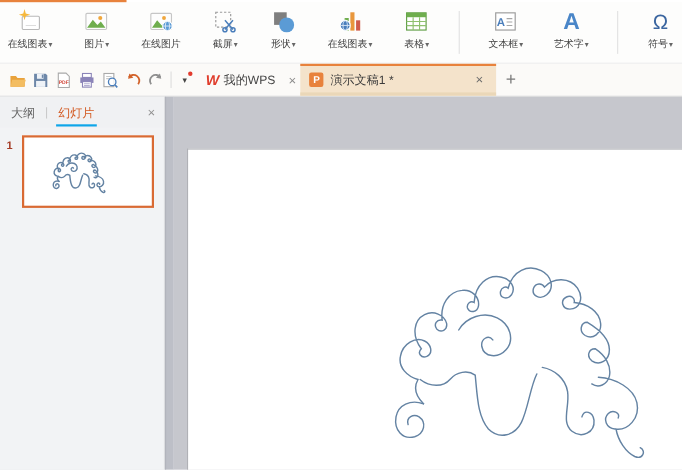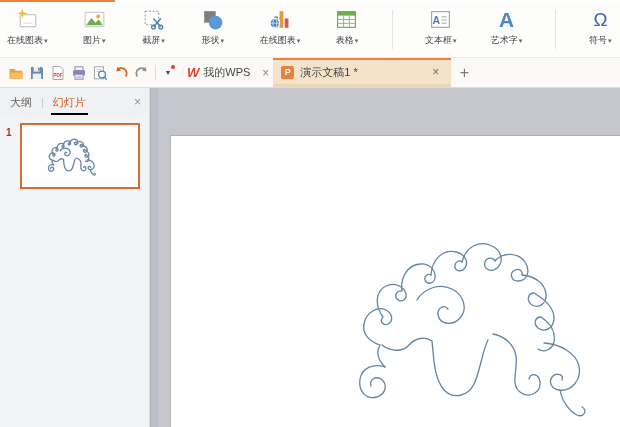--- a/index.html
+++ b/index.html
@@ -39,21 +39,21 @@
   .docicon { width:13px; height:13px; background:#e8823c; border-radius:2px; color:#fff; font-size:9px;
              font-weight:bold; display:flex; align-items:center; justify-content:center; }
   .plus { display:flex; align-items:center; justify-content:center; width:26px; color:#7a7a7a; font-size:16px; }
 
   
   .main { position:absolute; top:88px; left:0; width:620px; height:339px; display:flex; }
   .lpanel { width:150px; background:#f2f3f5; display:flex; flex-direction:column; border-right:1px solid #dcdde0; }
   .lphead { height:28px; display:flex; align-items:center; padding:0 8px; font-size:11px; background:#f0f1f3; }
   .lptab-outline { color:#666; padding:6px 2px; }
   .lpdiv { color:#c8c8c8; margin:0 7px; }
-  .lptab-slides { color:#d35a22; padding:5px 2px 3px; border-bottom:2px solid #000000; }
+  .lptab-slides { color:#d35a22; padding:5px 2px 3px; border-bottom:2px solid #0ea5e9; }
   .lpx { margin-left:auto; color:#909090; font-size:12px; }
   .lpbody { flex:1; position:relative; }
   .slidenum { position:absolute; left:6px; top:11px; font-size:10px; font-weight:bold; color:#a43b25; }
   .thumb { position:absolute; left:20px; top:7px; width:120px; height:66px; background:#fff;
            border:2px solid #d96a33; }
   .thumb svg { position:absolute; left:25px; top:13px; }
   .splitter { width:8px; background:#bdbfc7; border-left:1px solid #b2b4bc; }
   .canvas { flex:1; background:#c6c7cd; position:relative; }
   .slide { position:absolute; left:12px; top:47px; right:-1px; bottom:-1px; background:#fff;
            border-top:1px solid #b0b1b6; border-left:1px solid #b0b1b6; }
@@ -98,20 +98,33 @@
     <span class="ric">
       <svg viewBox="0 0 24 24">
           <rect x="3" y="5" width="18" height="14" rx="1" fill="#fdfdfd" stroke="#c6c6c6"></rect>
           <circle cx="15.5" cy="9" r="1.8" fill="#f0a63c"></circle>
           <path d="M4 17.5 L9 10.5 L13 15 L16 12 L20 17.5 Z" fill="#6fae4e"></path>
         </svg>
     </span>
     <span class="rlb"><span>图片</span><span class="dd">▾</span></span>
   </div>
 
+  <div class="rbtn">
+    <span class="ric">
+      <svg viewBox="0 0 24 24">
+          <rect x="3" y="5" width="18" height="14" rx="1" fill="#fdfdfd" stroke="#c6c6c6"></rect>
+          <circle cx="14.5" cy="9" r="1.7" fill="#f0a63c"></circle>
+          <path d="M4 17.5 L8.5 11 L12.5 15.5 L15 13 L18 17.5 Z" fill="#6fae4e"></path>
+          <circle cx="17.5" cy="16" r="4.2" fill="#5b9bd5" stroke="#fff"></circle>
+          <ellipse cx="17.5" cy="16" rx="1.8" ry="4" fill="none" stroke="#dce9f6" stroke-width="0.8"></ellipse>
+          <line x1="13.5" y1="16" x2="21.5" y2="16" stroke="#dce9f6" stroke-width="0.8"></line>
+        </svg>
+    </span>
+    <span class="rlb"><span>在线图片</span></span>
+  </div>
 
 
   <div class="rbtn">
     <span class="ric">
       <svg viewBox="0 0 24 24">
           <rect x="4" y="4" width="13" height="13" fill="none" stroke="#9a9a9a" stroke-dasharray="2 1.6"></rect>
           <g stroke="#4a7ebb" stroke-width="1.3" fill="none">
             <line x1="12" y1="11" x2="19" y2="19"></line>
             <line x1="19" y1="11" x2="12" y2="19"></line>
             <circle cx="12" cy="19.2" r="1.8"></circle>

